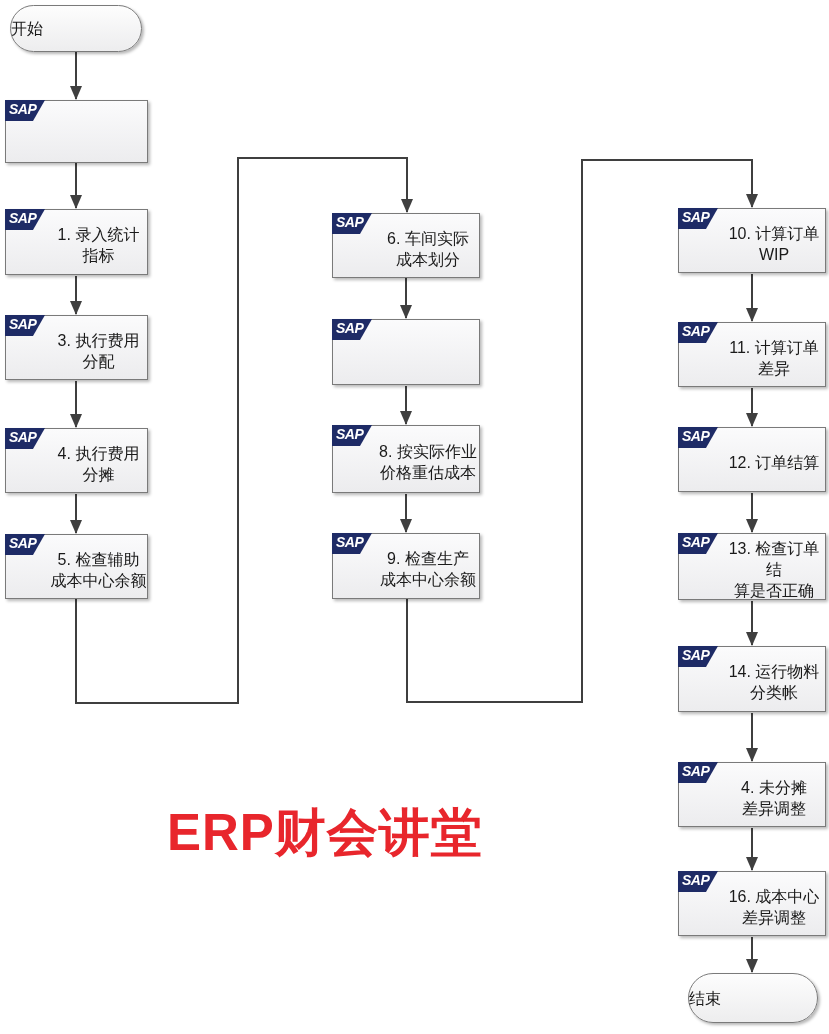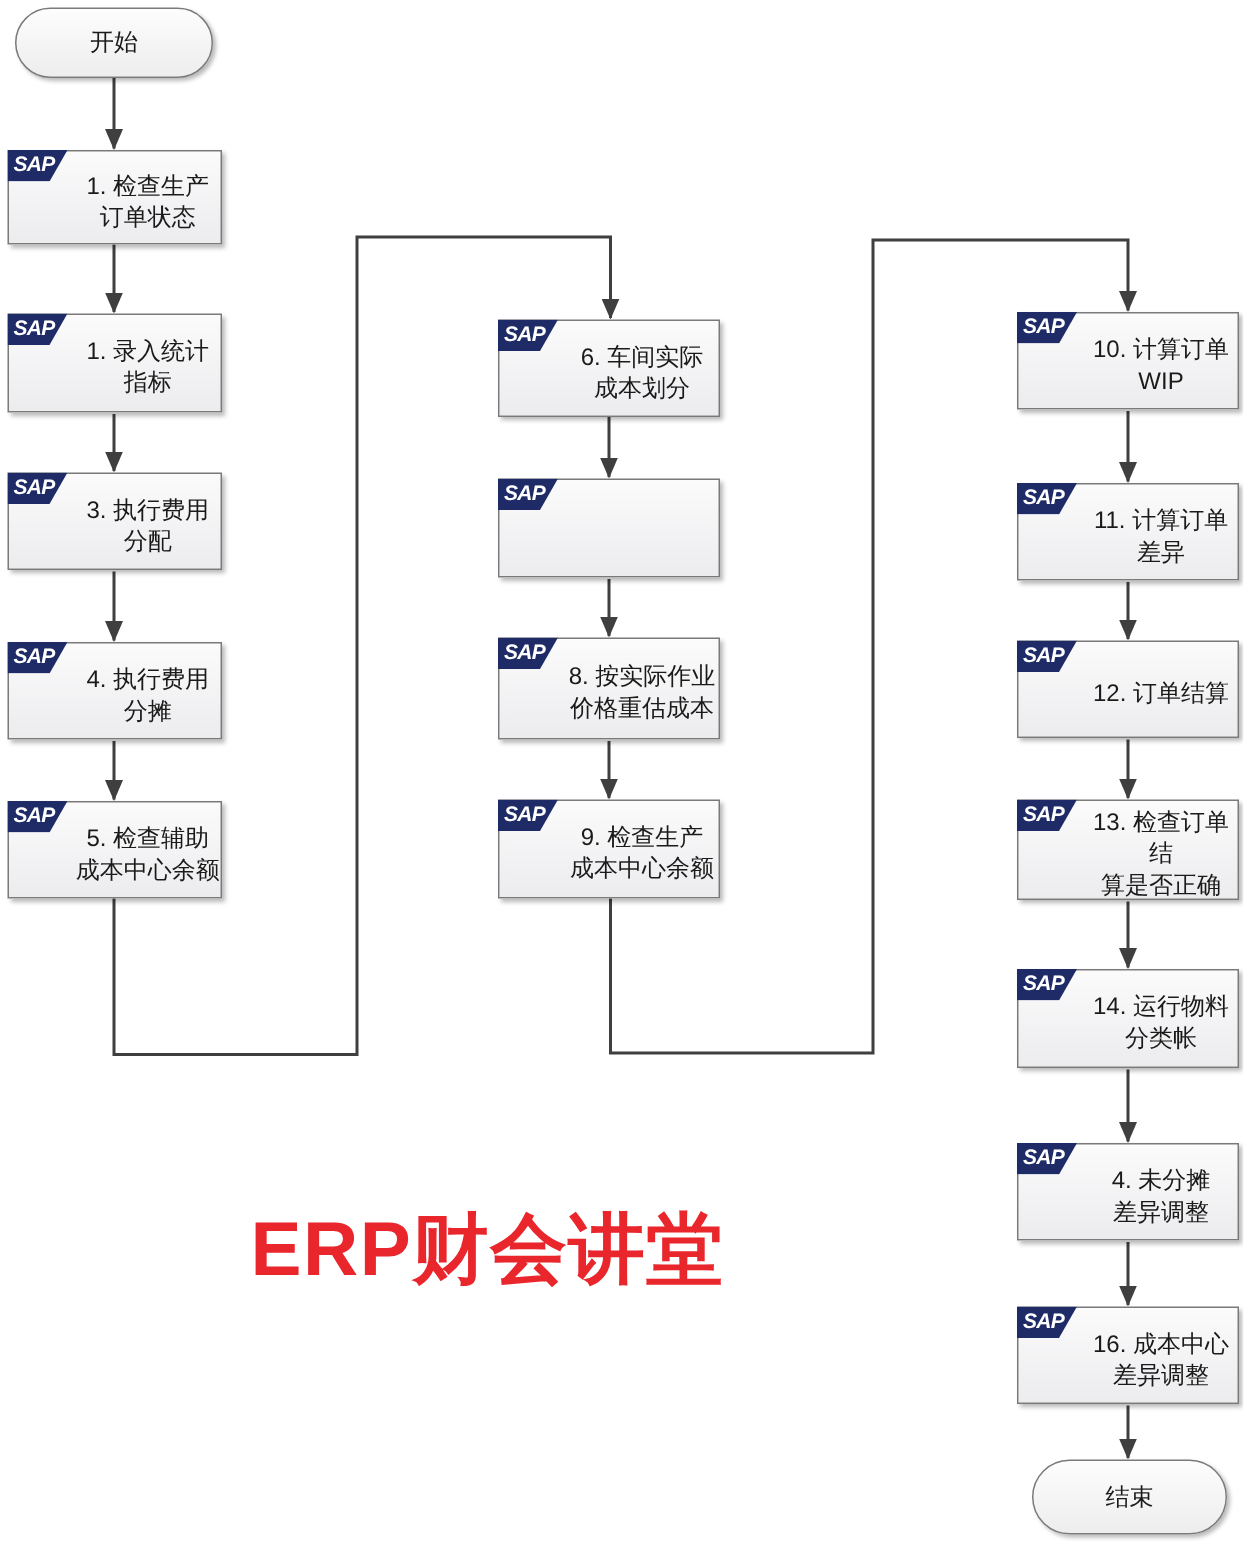--- a/index.html
+++ b/index.html
@@ -1,20 +1,20 @@
 <!DOCTYPE html>
 <html><head>
 <meta charset="utf-8">
 <style>
   html,body{margin:0;padding:0;background:#ffffff;}
   body{font-family:"Liberation Sans",sans-serif;}
   .canvas{position:relative;width:829px;height:1034px;background:#ffffff;overflow:hidden;}
   .connectors{position:absolute;left:0;top:0;pointer-events:none;}
 
-  .node{position:absolute;box-sizing:border-box;display:flex;align-items:center;justify-content:center;
+  .node{position:absolute;box-sizing:border-box;display:flex;align-items:center;justify-content:flex-start;
         text-align:center;color:#1a1a1a;font-size:16px;line-height:21px;}
   .stadium{border:1.5px solid #7a7a7a;border-radius:26px;
            background:linear-gradient(180deg,#fdfdfd 0%,#ededee 100%);
            box-shadow:2px 2px 3px rgba(0,0,0,.28);}
   .step{border:1.5px solid #7a7a7a;
         background:linear-gradient(180deg,#fbfbfc 0%,#ececee 100%);
         box-shadow:2px 2px 3px rgba(0,0,0,.28);padding-left:44px;}
   .step .txt{padding-top:6px;width:100%;}
   .step .ln{display:block;}
 
@@ -57,24 +57,20 @@
       <polyline points="752,937 752,972" marker-end="url(#ah)"></polyline>
     </g>
   </svg>
 
   <div class="node stadium" style="left:10px;top:5px;width:132px;height:47px">
     <span>开始</span>
   </div>
 
   <div class="node step" style="left:5px;top:100px;width:143px;height:63px">
     <span class="sap-logo">SAP</span>
-    <div class="txt">
-      <span class="ln">1. 检查生产</span>
-      <span class="ln">订单状态</span>
-    </div>
   </div>
 
   <div class="node step" style="left:5px;top:209px;width:143px;height:66px">
     <span class="sap-logo">SAP</span>
     <div class="txt">
       <span class="ln">1. 录入统计指标</span>
 
     </div>
   </div>
 

